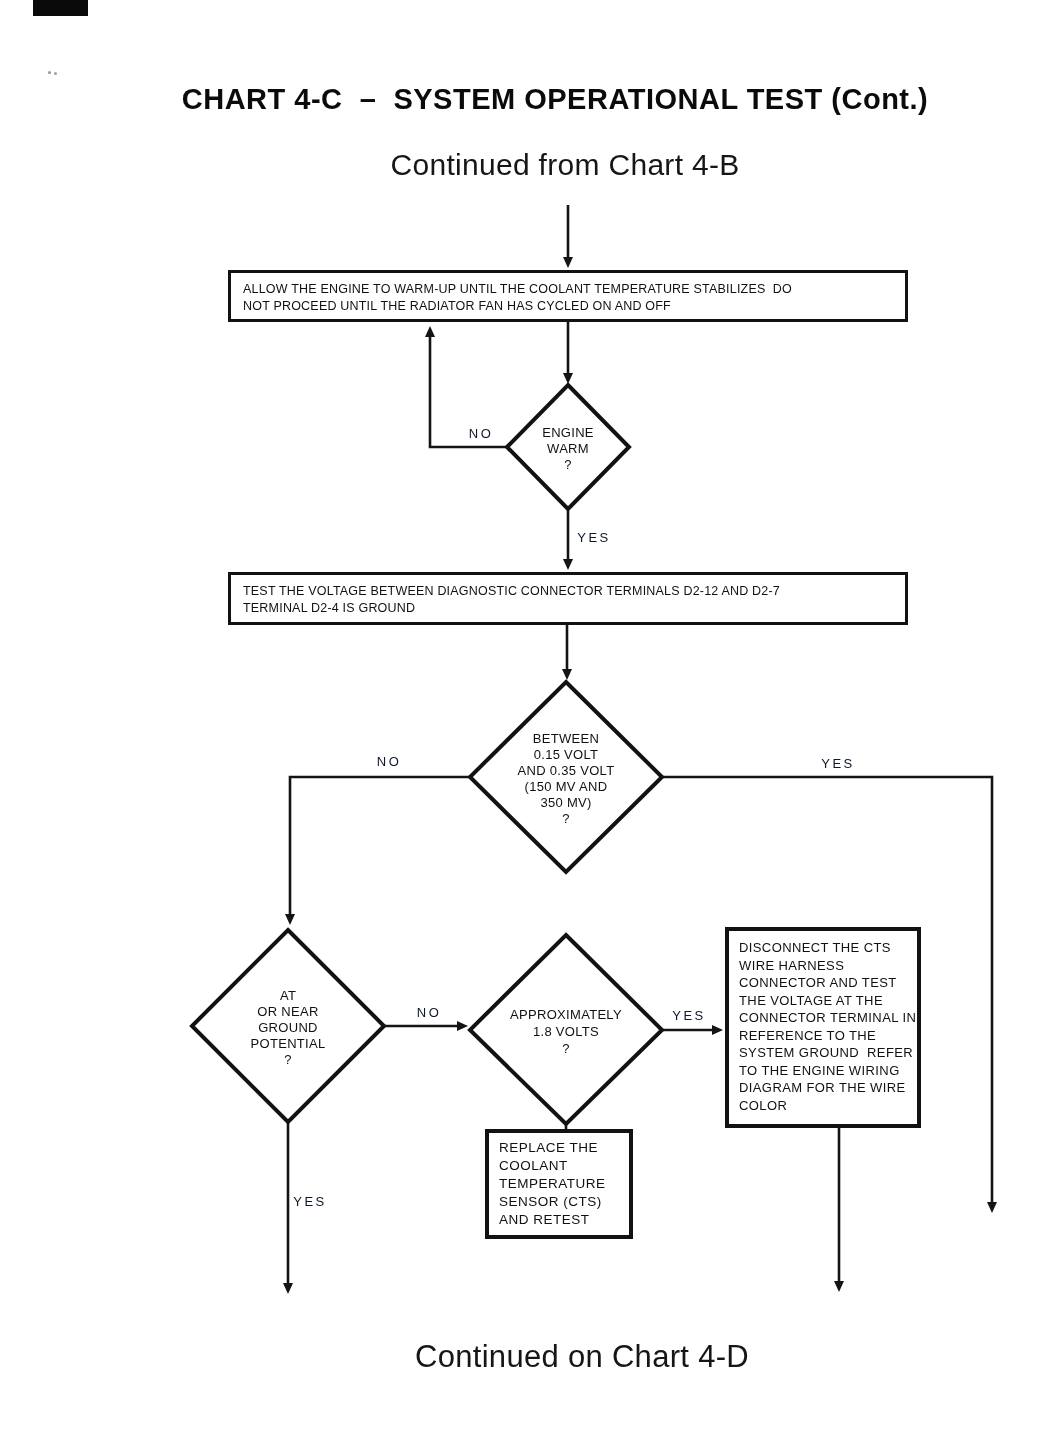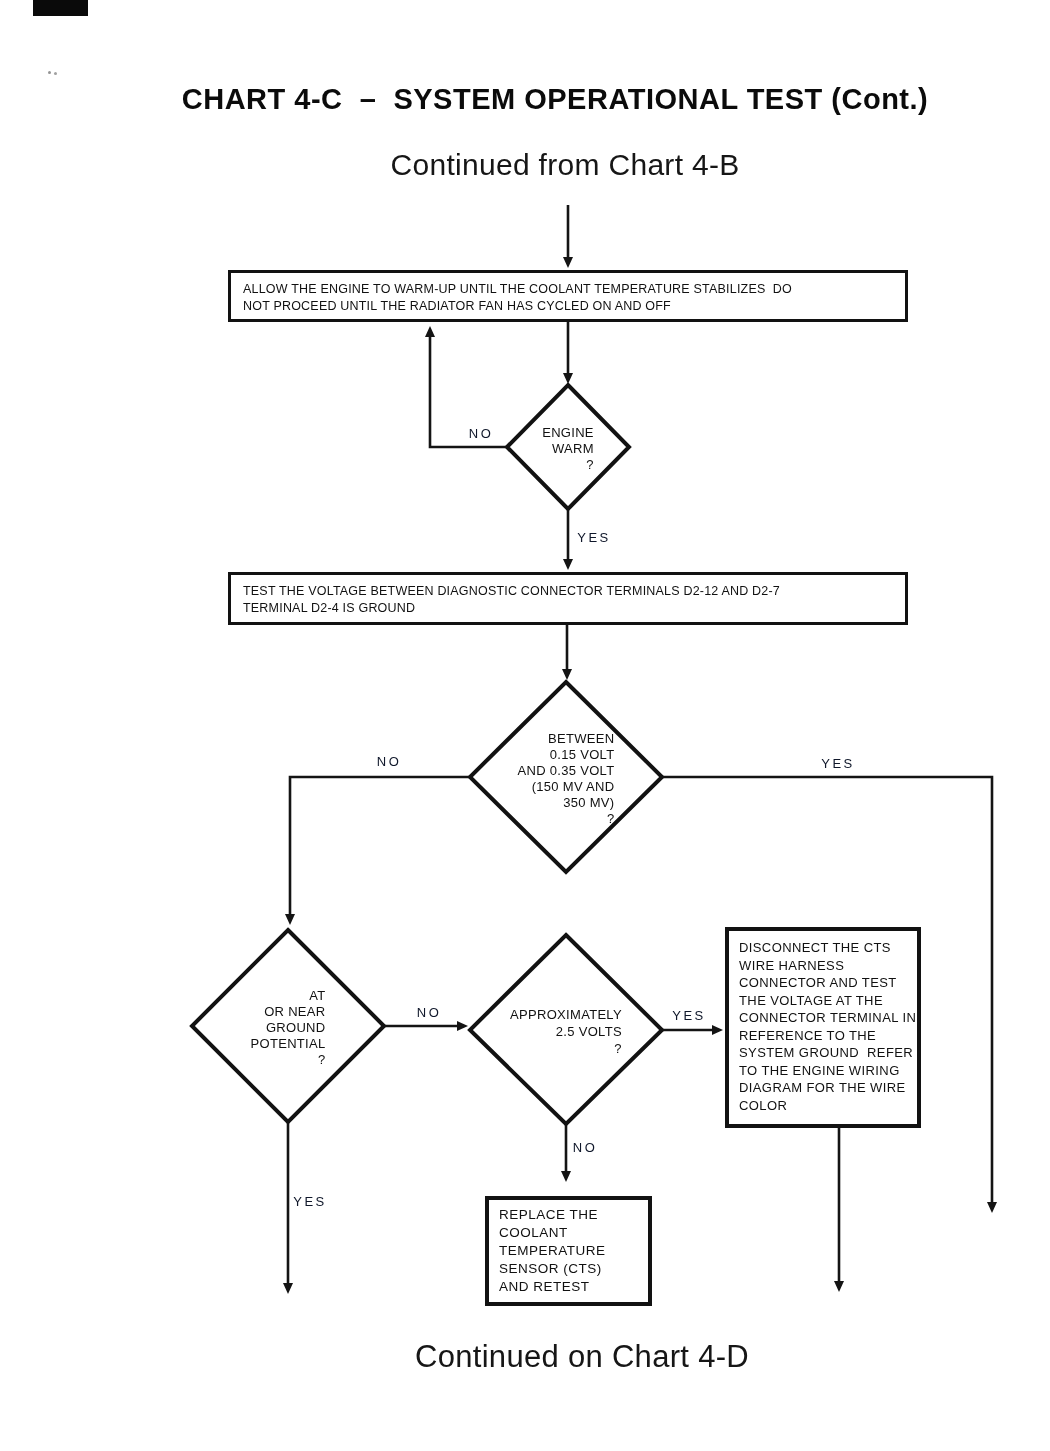--- a/index.html
+++ b/index.html
@@ -20,21 +20,21 @@
   .pbox{
     position:absolute;box-sizing:border-box;border:3px solid #121212;background:#fff;
   }
   .pbox.thick{border-width:4px;}
   .boxtext{font-size:12.5px;letter-spacing:.2px;line-height:17px;}
   .boxtext .tline{white-space:pre;}
   .bigbox-pad{padding:8px 16px 0 12px;}
   .disc-pad{padding:8px 8px 0 10px;font-size:13px;letter-spacing:.4px;line-height:17.5px;}
   .repl-pad{padding:6px 8px 0 10px;font-size:13.5px;letter-spacing:.5px;line-height:18px;}
   .dtext{font-size:13px;letter-spacing:.3px;line-height:16px;font-weight:normal;}
-  .dtext .tline{white-space:pre;text-align:right;}
+  .dtext .tline{white-space:pre;}
   .d4text{line-height:17px;}
   .lbl{font-size:13px;letter-spacing:2.5px;white-space:pre;color:#0f172a;}
   .scanbar{position:absolute;left:33px;top:0;width:55px;height:16px;background:#0a0a0a;}
   .scandots{
     position:absolute;left:48px;top:71px;width:3px;height:3px;background:#7a7a7a;
     border-radius:50%;box-shadow:6px 1px 0 0 #8a8a8a;opacity:.8;
   }
 </style>
 </head>
 <body>
@@ -122,42 +122,42 @@
       <div class="tline">OR NEAR</div>
       <div class="tline">GROUND</div>
       <div class="tline">POTENTIAL</div>
       <div class="tline">?</div>
     </div>
   <div class="abs ctr lbl" style="left:429px;top:1012px;">NO</div>
   <div class="abs ctr lbl" style="left:310px;top:1201px;">YES</div>
 
   <div class="abs ctr dtext d4text" style="left:566px;top:1031px;">
       <div class="tline">APPROXIMATELY</div>
-      <div class="tline">2.5 VOLTS</div>
+      <div class="tline">1.8 VOLTS</div>
       <div class="tline">?</div>
     </div>
   <div class="abs ctr lbl" style="left:689px;top:1015px;">YES</div>
   <div class="abs ctr lbl" style="left:585px;top:1147px;">NO</div>
 
   <div class="pbox thick" style="left:725px;top:927px;width:196px;height:201px;">
     <div class="boxtext disc-pad">
         <div class="tline">DISCONNECT THE CTS</div>
         <div class="tline">WIRE HARNESS</div>
         <div class="tline">CONNECTOR AND TEST</div>
         <div class="tline">THE VOLTAGE AT THE</div>
         <div class="tline">CONNECTOR TERMINAL IN</div>
         <div class="tline">REFERENCE TO THE</div>
         <div class="tline">SYSTEM GROUND  REFER</div>
         <div class="tline">TO THE ENGINE WIRING</div>
         <div class="tline">DIAGRAM FOR THE WIRE</div>
         <div class="tline">COLOR</div>
       </div>
   </div>
 
-  <div class="pbox thick" style="left:485px;top:1196px;width:167px;height:110px;">
+  <div class="pbox thick" style="left:485px;top:1129px;width:148px;height:110px;">
     <div class="boxtext repl-pad">
         <div class="tline">REPLACE THE</div>
         <div class="tline">COOLANT</div>
         <div class="tline">TEMPERATURE</div>
         <div class="tline">SENSOR (CTS)</div>
         <div class="tline">AND RETEST</div>
       </div>
   </div>
 
   <div class="abs ctr footer" style="left:582px;top:1357px;">Continued on Chart 4-D</div>

